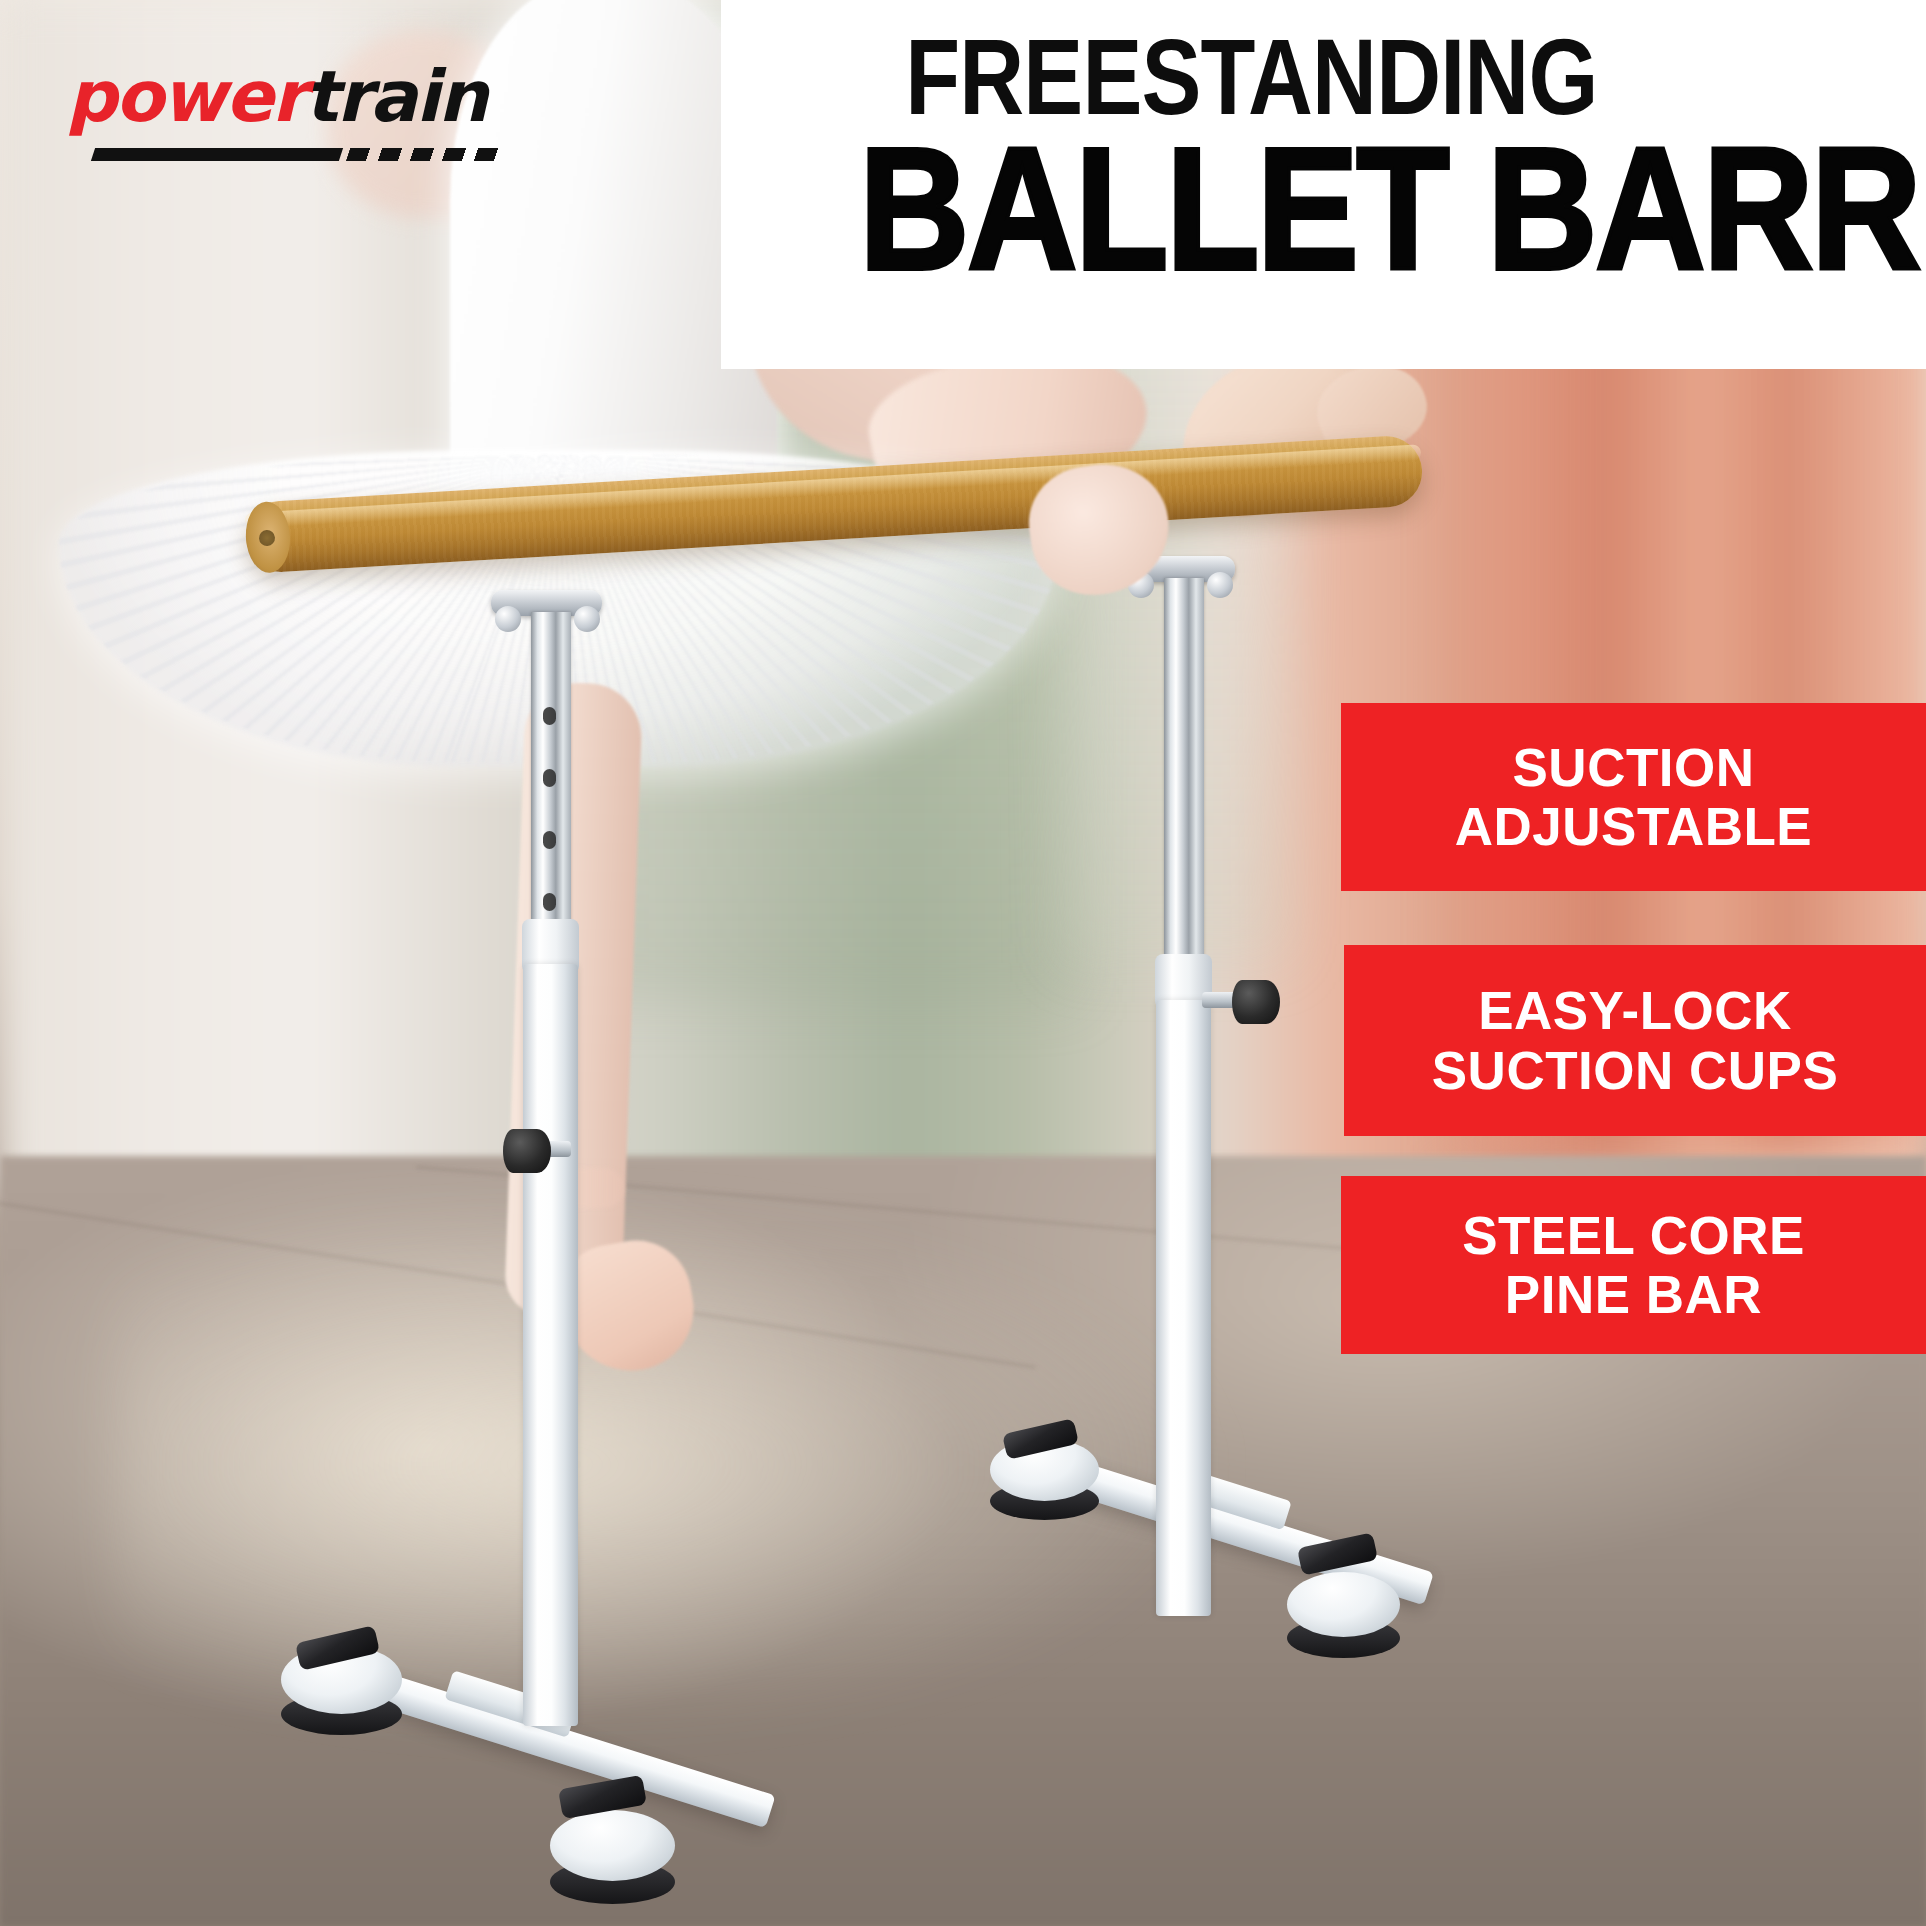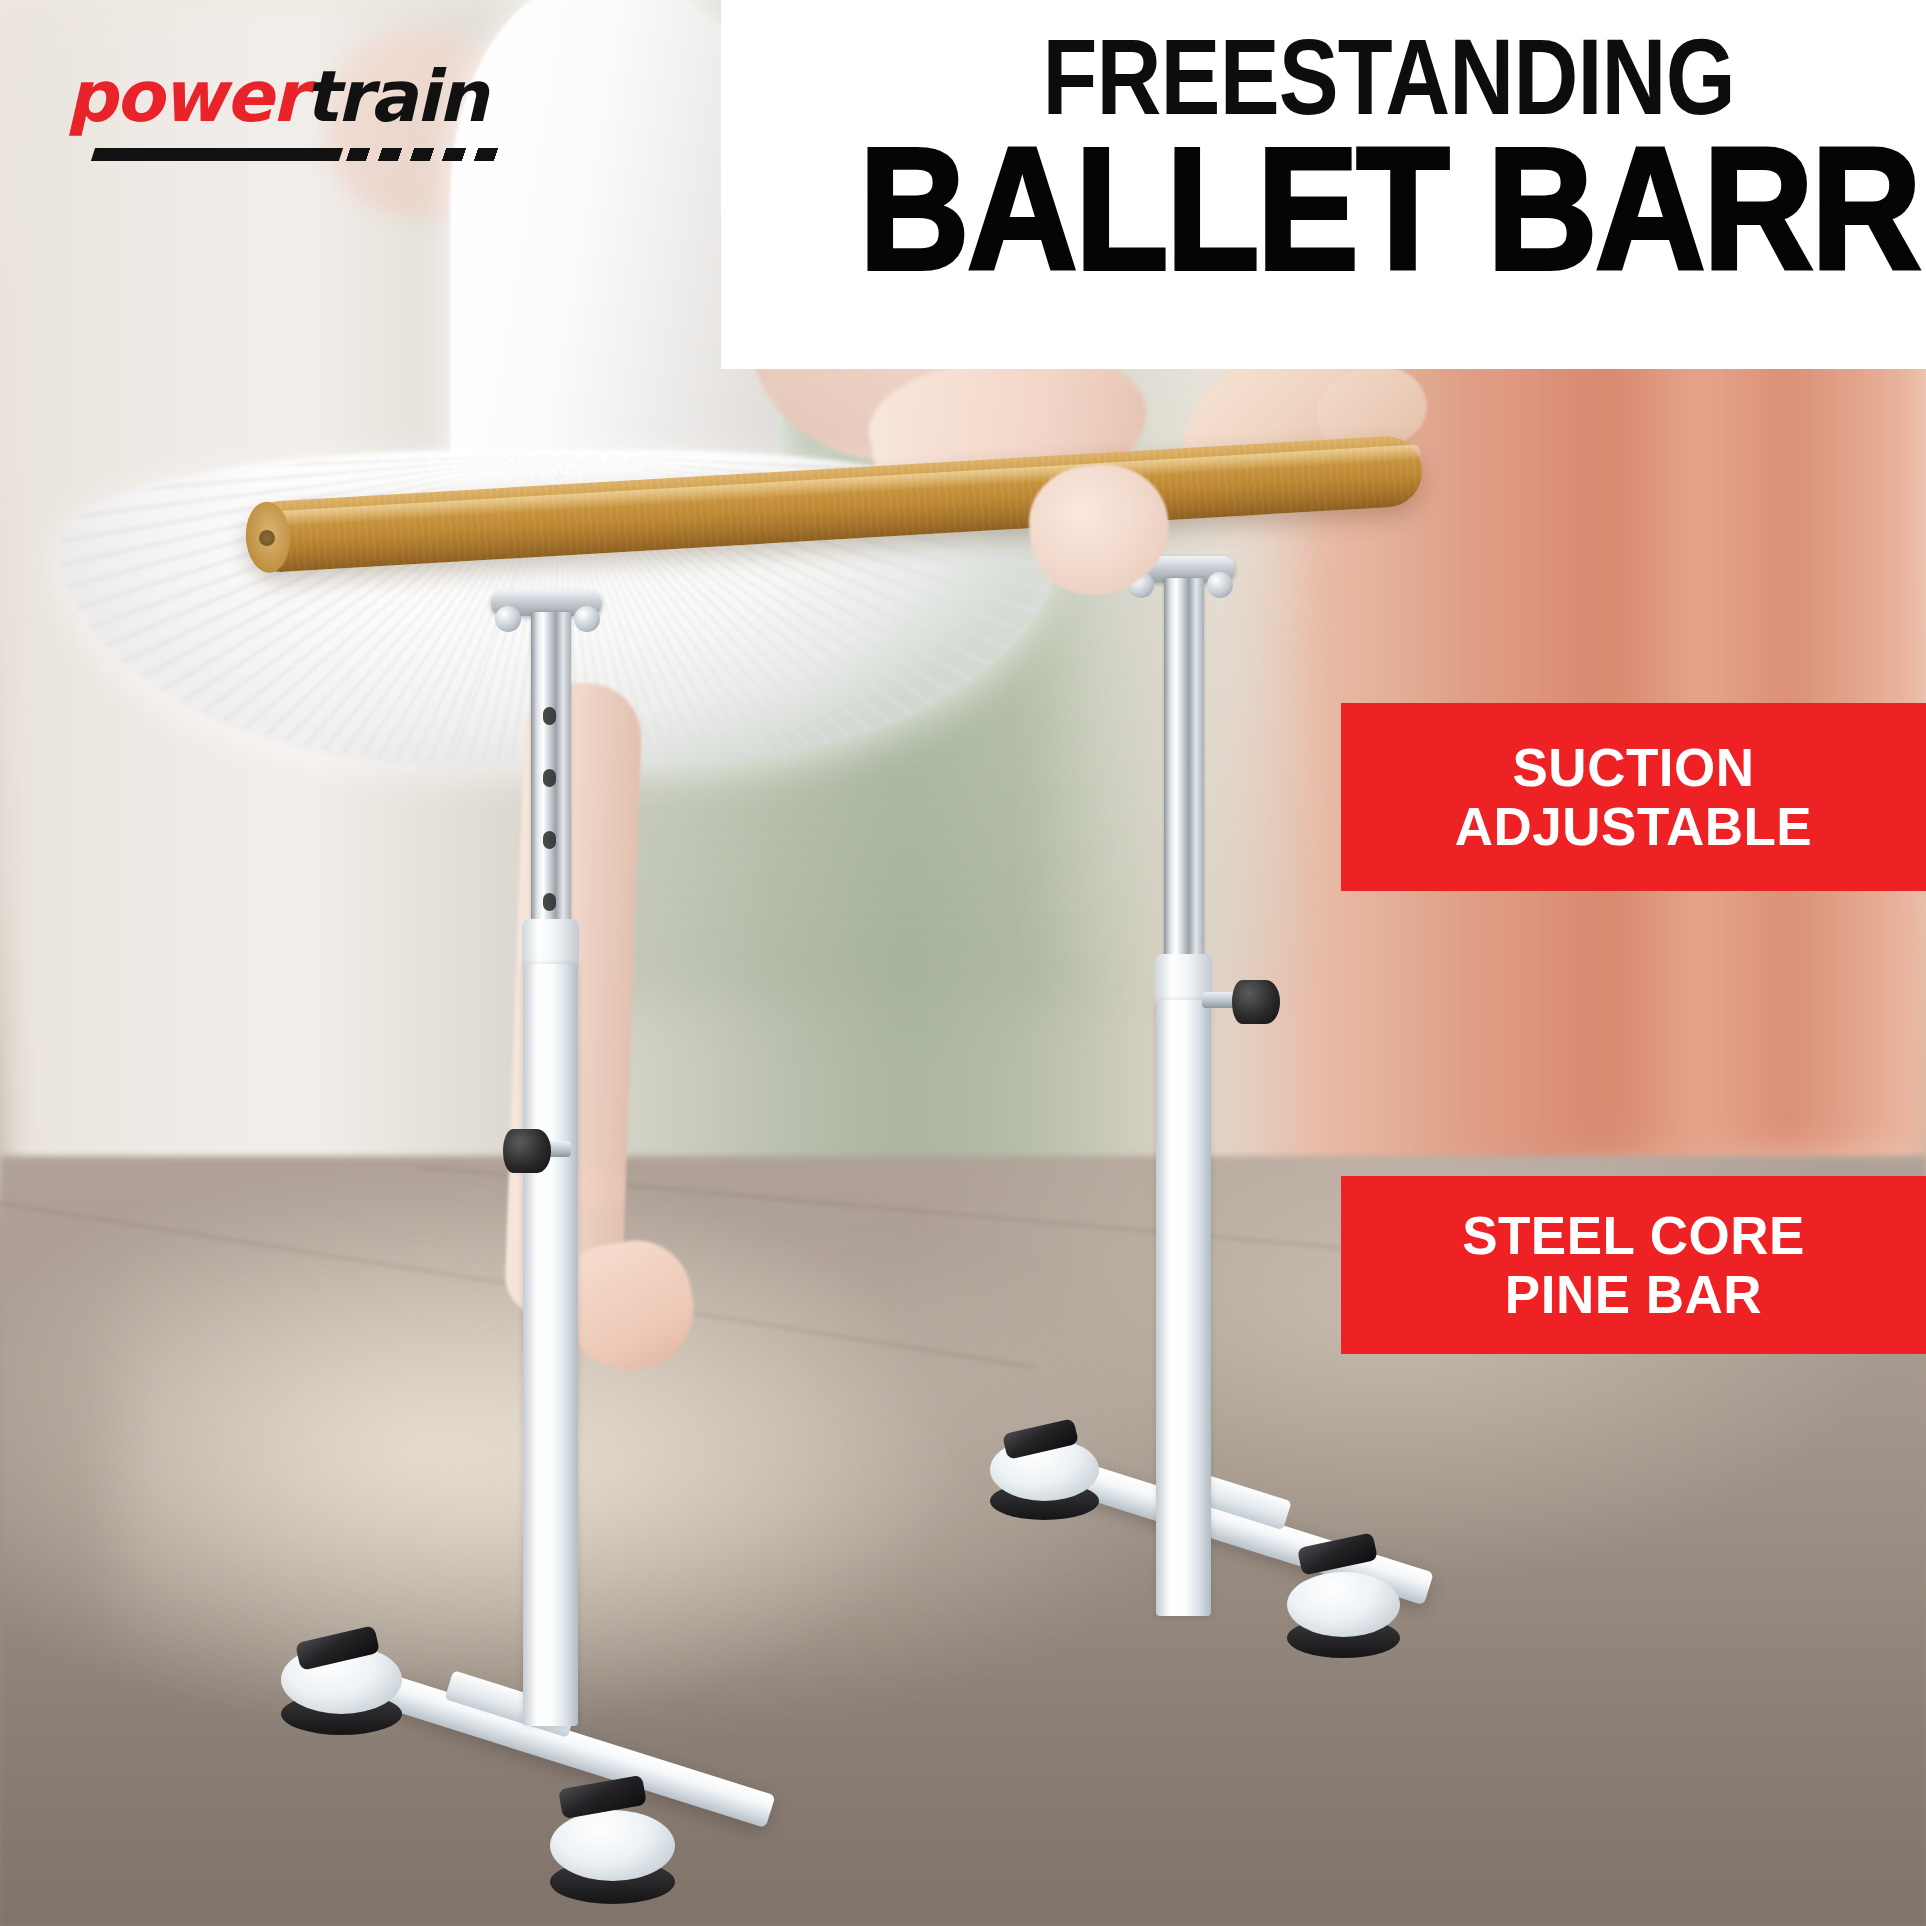--- a/index.html
+++ b/index.html
@@ -282,21 +282,21 @@
   }
 
   
   .header-panel{
     position:absolute;top:0;right:0;
     width:1206px;height:369px;
     background:#ffffff;
     z-index:20;
   }
   .header-panel .title-wrap{
-    position:absolute;left:0;right:55px;top:26px;text-align:center;
+    position:absolute;left:0;right:55px;top:26px;text-align:left;
   }
   .title-small{
     font-family:"Liberation Sans Narrow","Liberation Sans",sans-serif;
     font-weight:700;
     font-size:107px;
     line-height:.96;
     letter-spacing:-1px;
     color:#0d0d0d;
     transform:scaleX(.84);
     transform-origin:right center;
@@ -476,19 +476,23 @@
       <span class="p1">power</span><span class="p2">train</span>
     </div>
     <div class="logo-rule"></div>
     <div class="logo-dashes"></div>
   </div>
 
   <div class="badge" id="badge-1">
     <span>SUCTION
 ADJUSTABLE</span>
   </div>
+  <div class="badge" id="badge-2">
+    <span>EASY-LOCK
+SUCTION CUPS</span>
+  </div>
   <div class="badge" id="badge-3">
     <span>STEEL CORE
 PINE BAR</span>
   </div>
 
 </div>
 
 
 </body></html>

